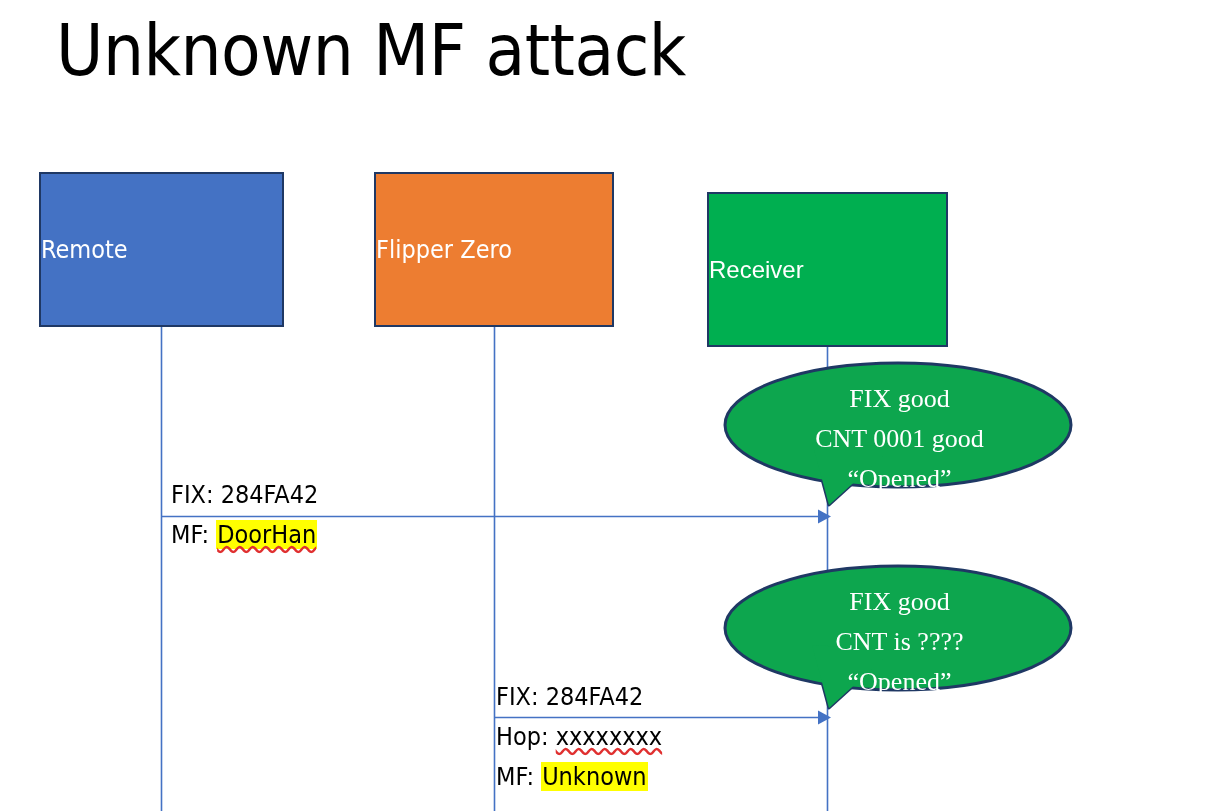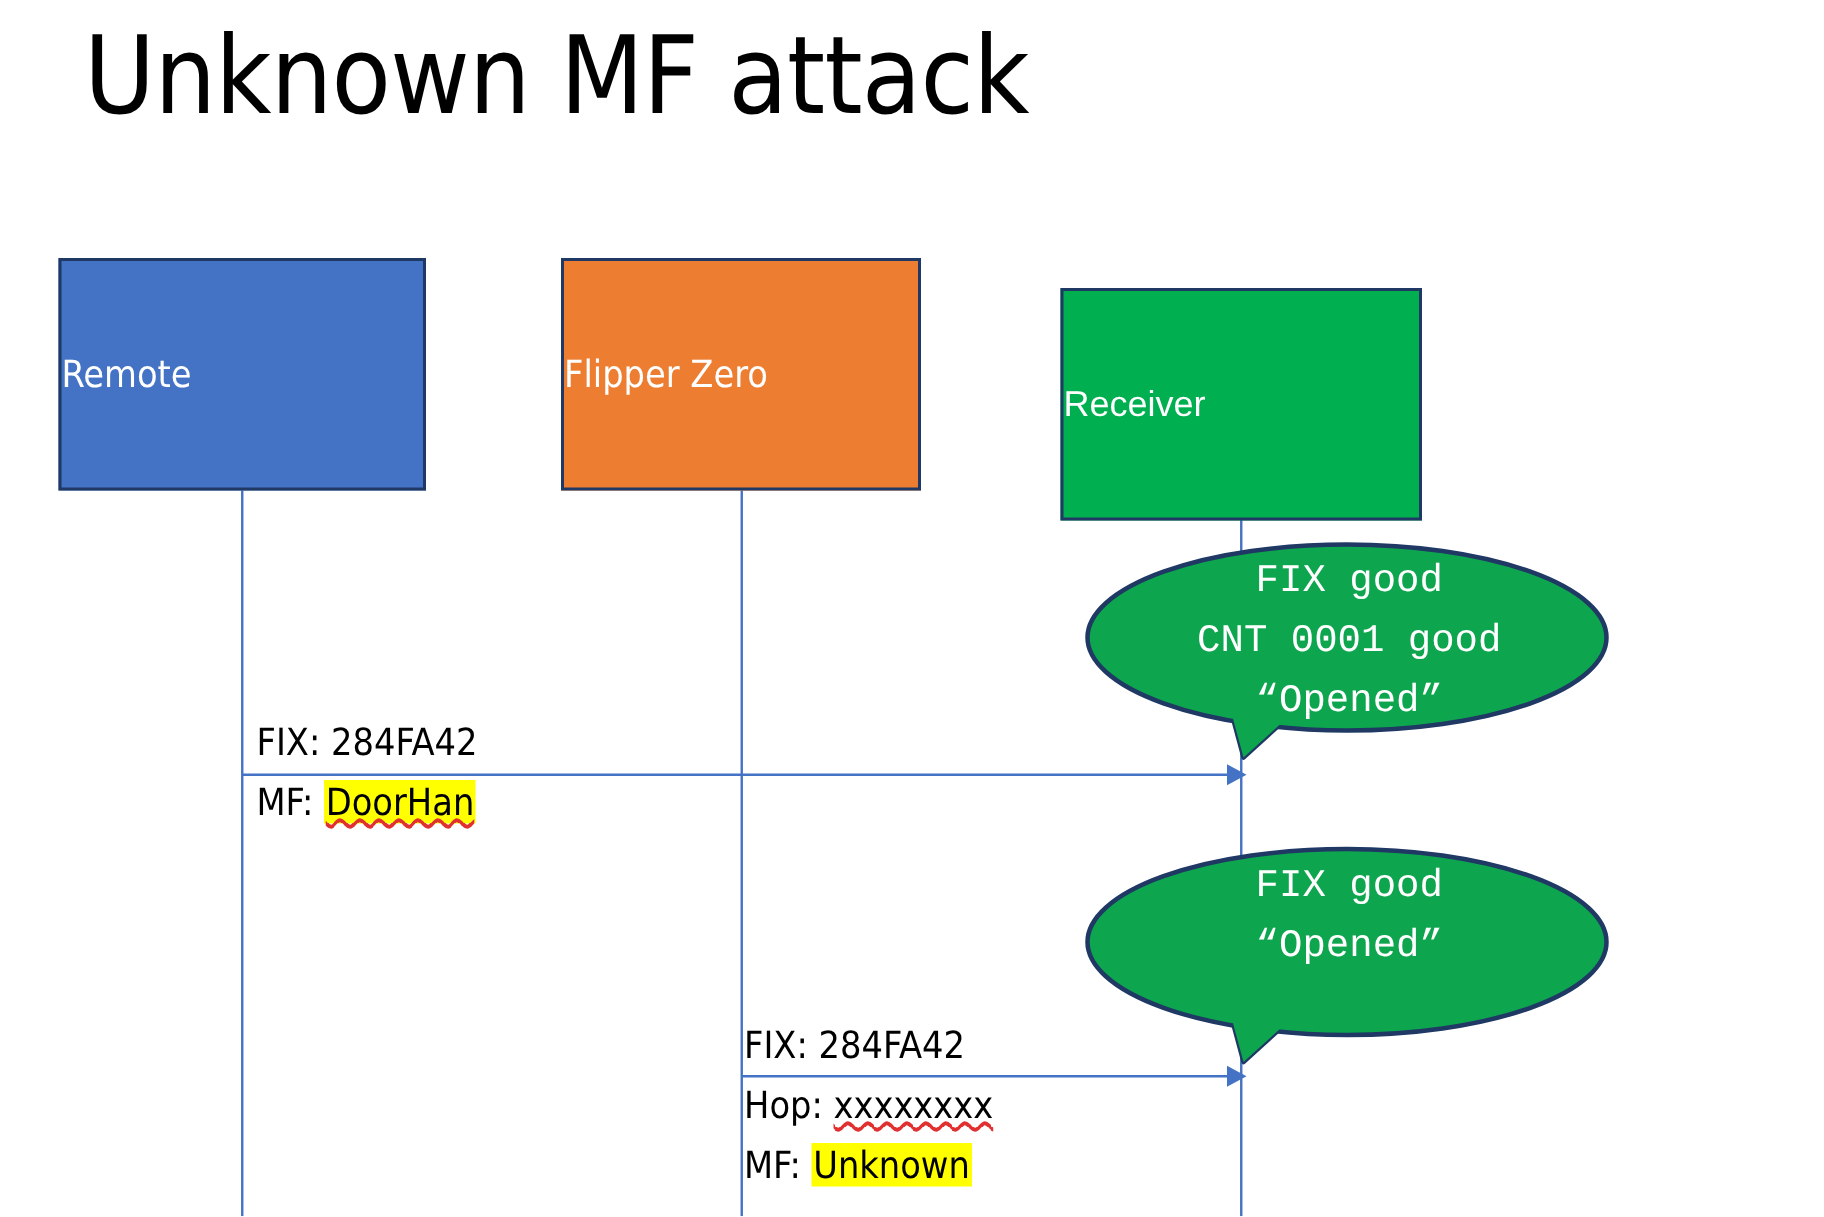--- a/index.html
+++ b/index.html
@@ -102,28 +102,29 @@
     
     text-decoration: underline wavy #E03030;
     text-decoration-skip-ink: none;
     text-underline-offset: 2px;
     margin-top: 28px;
   }
 
   
   .callout-text {
     position: absolute;
-    font-family: Liberation Mono, monospace;
+    font-family: Liberation Serif, serif;
     font-stretch: condensed;
     font-size: 26px;
     line-height: 40px;
     color: #ffffff;
     text-align: center;
     white-space: nowrap;
     user-select: none;
+    margin-top: 12px;
   }
   #callout-1-text { left: 727px; top: 367px; width: 345px; }
   #callout-2-text { left: 727px; top: 570px; width: 345px; }
   .callout-line { display: block; height: 40px; }
 </style>
 </head>
 <body>
 
 <div id="slide">
 
@@ -182,16 +183,17 @@
   </div>
 
   <div class="callout-text" id="callout-1-text">
     <span class="callout-line">FIX good</span>
     <span class="callout-line">CNT 0001 good</span>
     <span class="callout-line">“Opened”</span>
   </div>
 
   <div class="callout-text" id="callout-2-text">
     <span class="callout-line">FIX good</span>
+    <span class="callout-line">CNT is ????</span>
     <span class="callout-line">“Opened”</span>
   </div>
 
 </div>
 
 </body></html>

